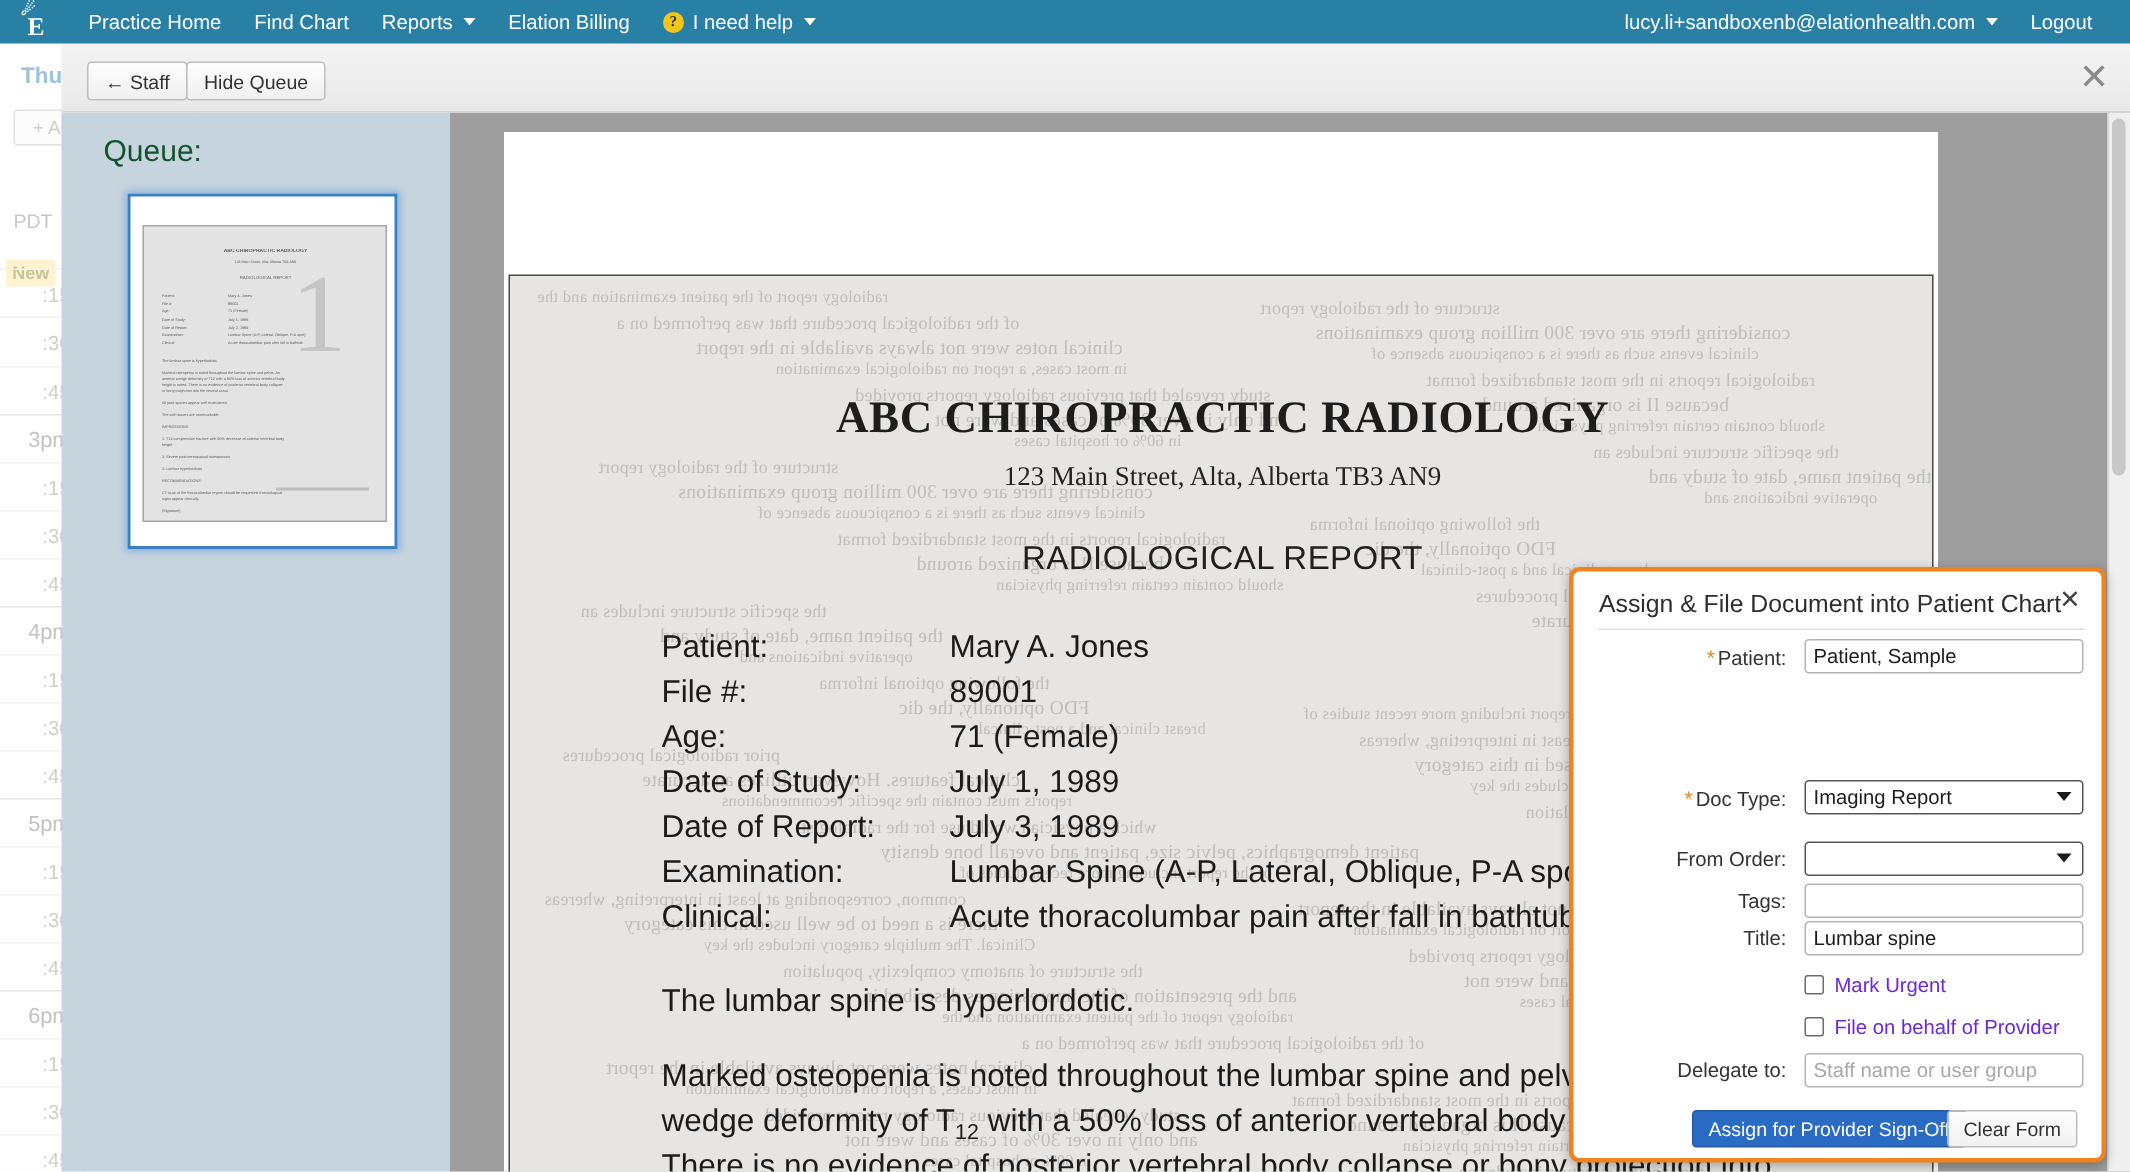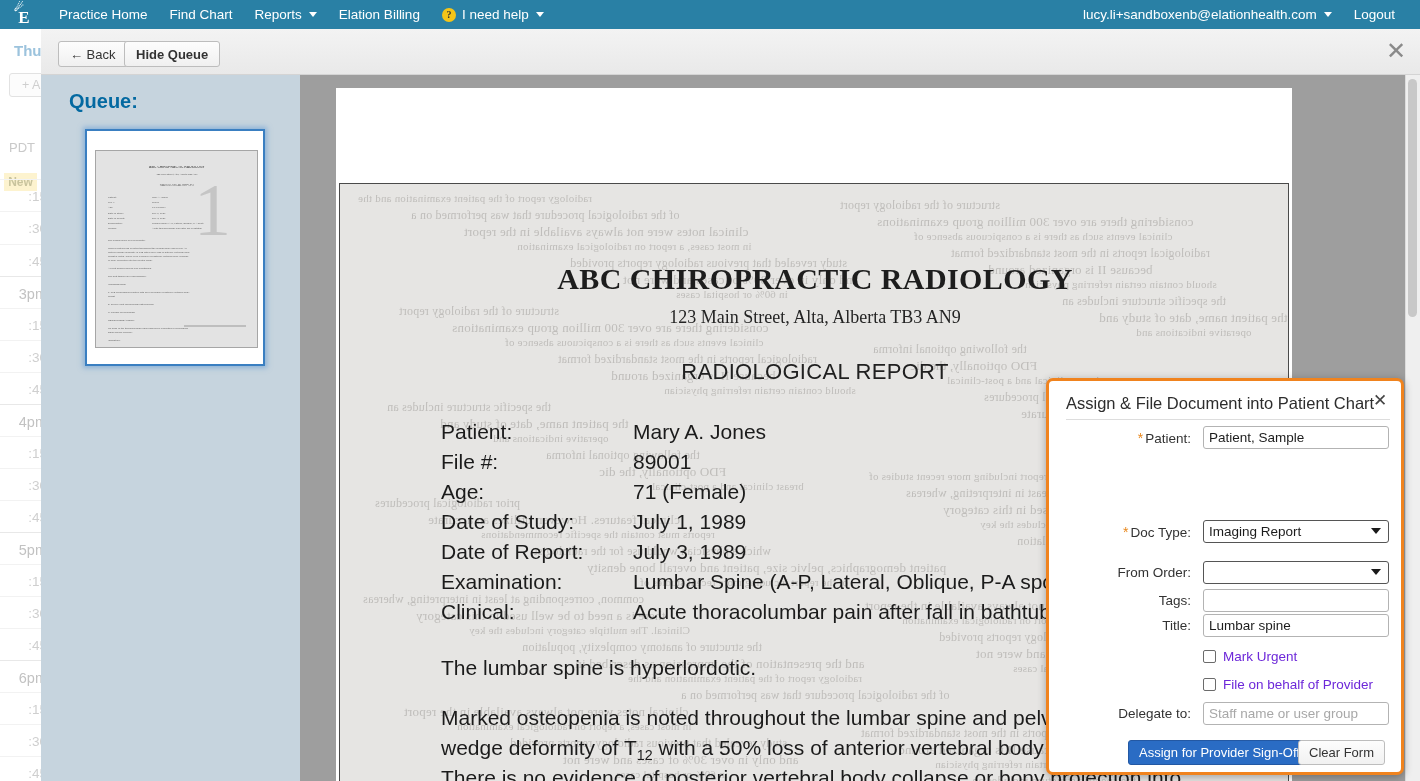--- a/index.html
+++ b/index.html
@@ -96,34 +96,34 @@
   }
   .toolbtn {
     position: absolute; top: 41px; height: 26px;
     background: linear-gradient(#fdfdfd,#f0f0f0);
     border: 1px solid #bdbdbd; border-radius: 3px;
     font-size: 13px; color: #333; cursor: pointer;
     display: flex; align-items: center; justify-content: center;
     padding: 0 11px; z-index: 31;
   }
   #btn-back { left: 58px; }
-  #btn-hide-queue { left: 124px; font-weight: bold; }
+  #btn-hide-queue { left: 124px; }
   #win-close {
     position: absolute; right: 9px; top: 37px; width: 30px; height: 30px;
     color: #8a8a8a; font-size: 24px; line-height: 28px; text-align: center;
     cursor: pointer; z-index: 31; font-family: "DejaVu Sans", sans-serif;
   }
 
   #queue-panel {
     position: absolute; left: 41px; top: 75px; width: 259px; height: 706px;
     background: #c6d4de; z-index: 25;
   }
   #queue-title {
     position: absolute; left: 28px; top: 15px;
-    color: #0369a1; font-size: 20px; font-weight: bold;
+    color: #14532d; font-size: 20px;
   }
   #queue-thumb {
     position: absolute; left: 44px; top: 54px; width: 180px; height: 237px;
     background: #ffffff; border: 2px solid #3a7fc1;
     box-shadow: 0 0 5px 2px rgba(90,150,210,.55);
     overflow: hidden; cursor: pointer;
   }
   #thumb-page {
     position: absolute; left: 8px; top: 19px; width: 163px; height: 198px;
     background: #e3e3e3; border: 1px solid #a6a6a6; overflow: hidden;
@@ -504,21 +504,21 @@
           <div class="tt" style="left: 12px; top: 180px; width: 146px; font-size: 2.5px; line-height: 3px; white-space: nowrap; overflow: hidden;">signs appear clinically.</div>
           <div class="tt" style="left: 12px; top: 188px; width: 146px; font-size: 2.5px; line-height: 3px; white-space: nowrap; overflow: hidden;">(Signature)</div>
           <div class="tt" style="left: 12px; top: 196px; width: 146px; font-size: 2.5px; line-height: 3px; white-space: nowrap; overflow: hidden;">J. Smith, D.C.</div>
           <div class="tline" style="left: 88px; top: 174px; width: 62px;"></div>
         </div>
     </div>
   </div>
 </div>
 
 <div id="queue-topbar"></div>
-<div class="toolbtn" id="btn-back">← Back</div>
+<div class="toolbtn" id="btn-back">← Staff</div>
 <div class="toolbtn" id="btn-hide-queue">Hide Queue</div>
 <div id="win-close">✕</div>
 
 <div id="modal">
   <div id="modal-title">Assign &amp; File Document into Patient Chart</div>
   <div id="modal-close">✕</div>
   <div id="modal-rule"></div>
 
   <div class="row" style="top:45px">
     <div class="lbl"><span class="req">*</span><span>Patient:</span></div>

